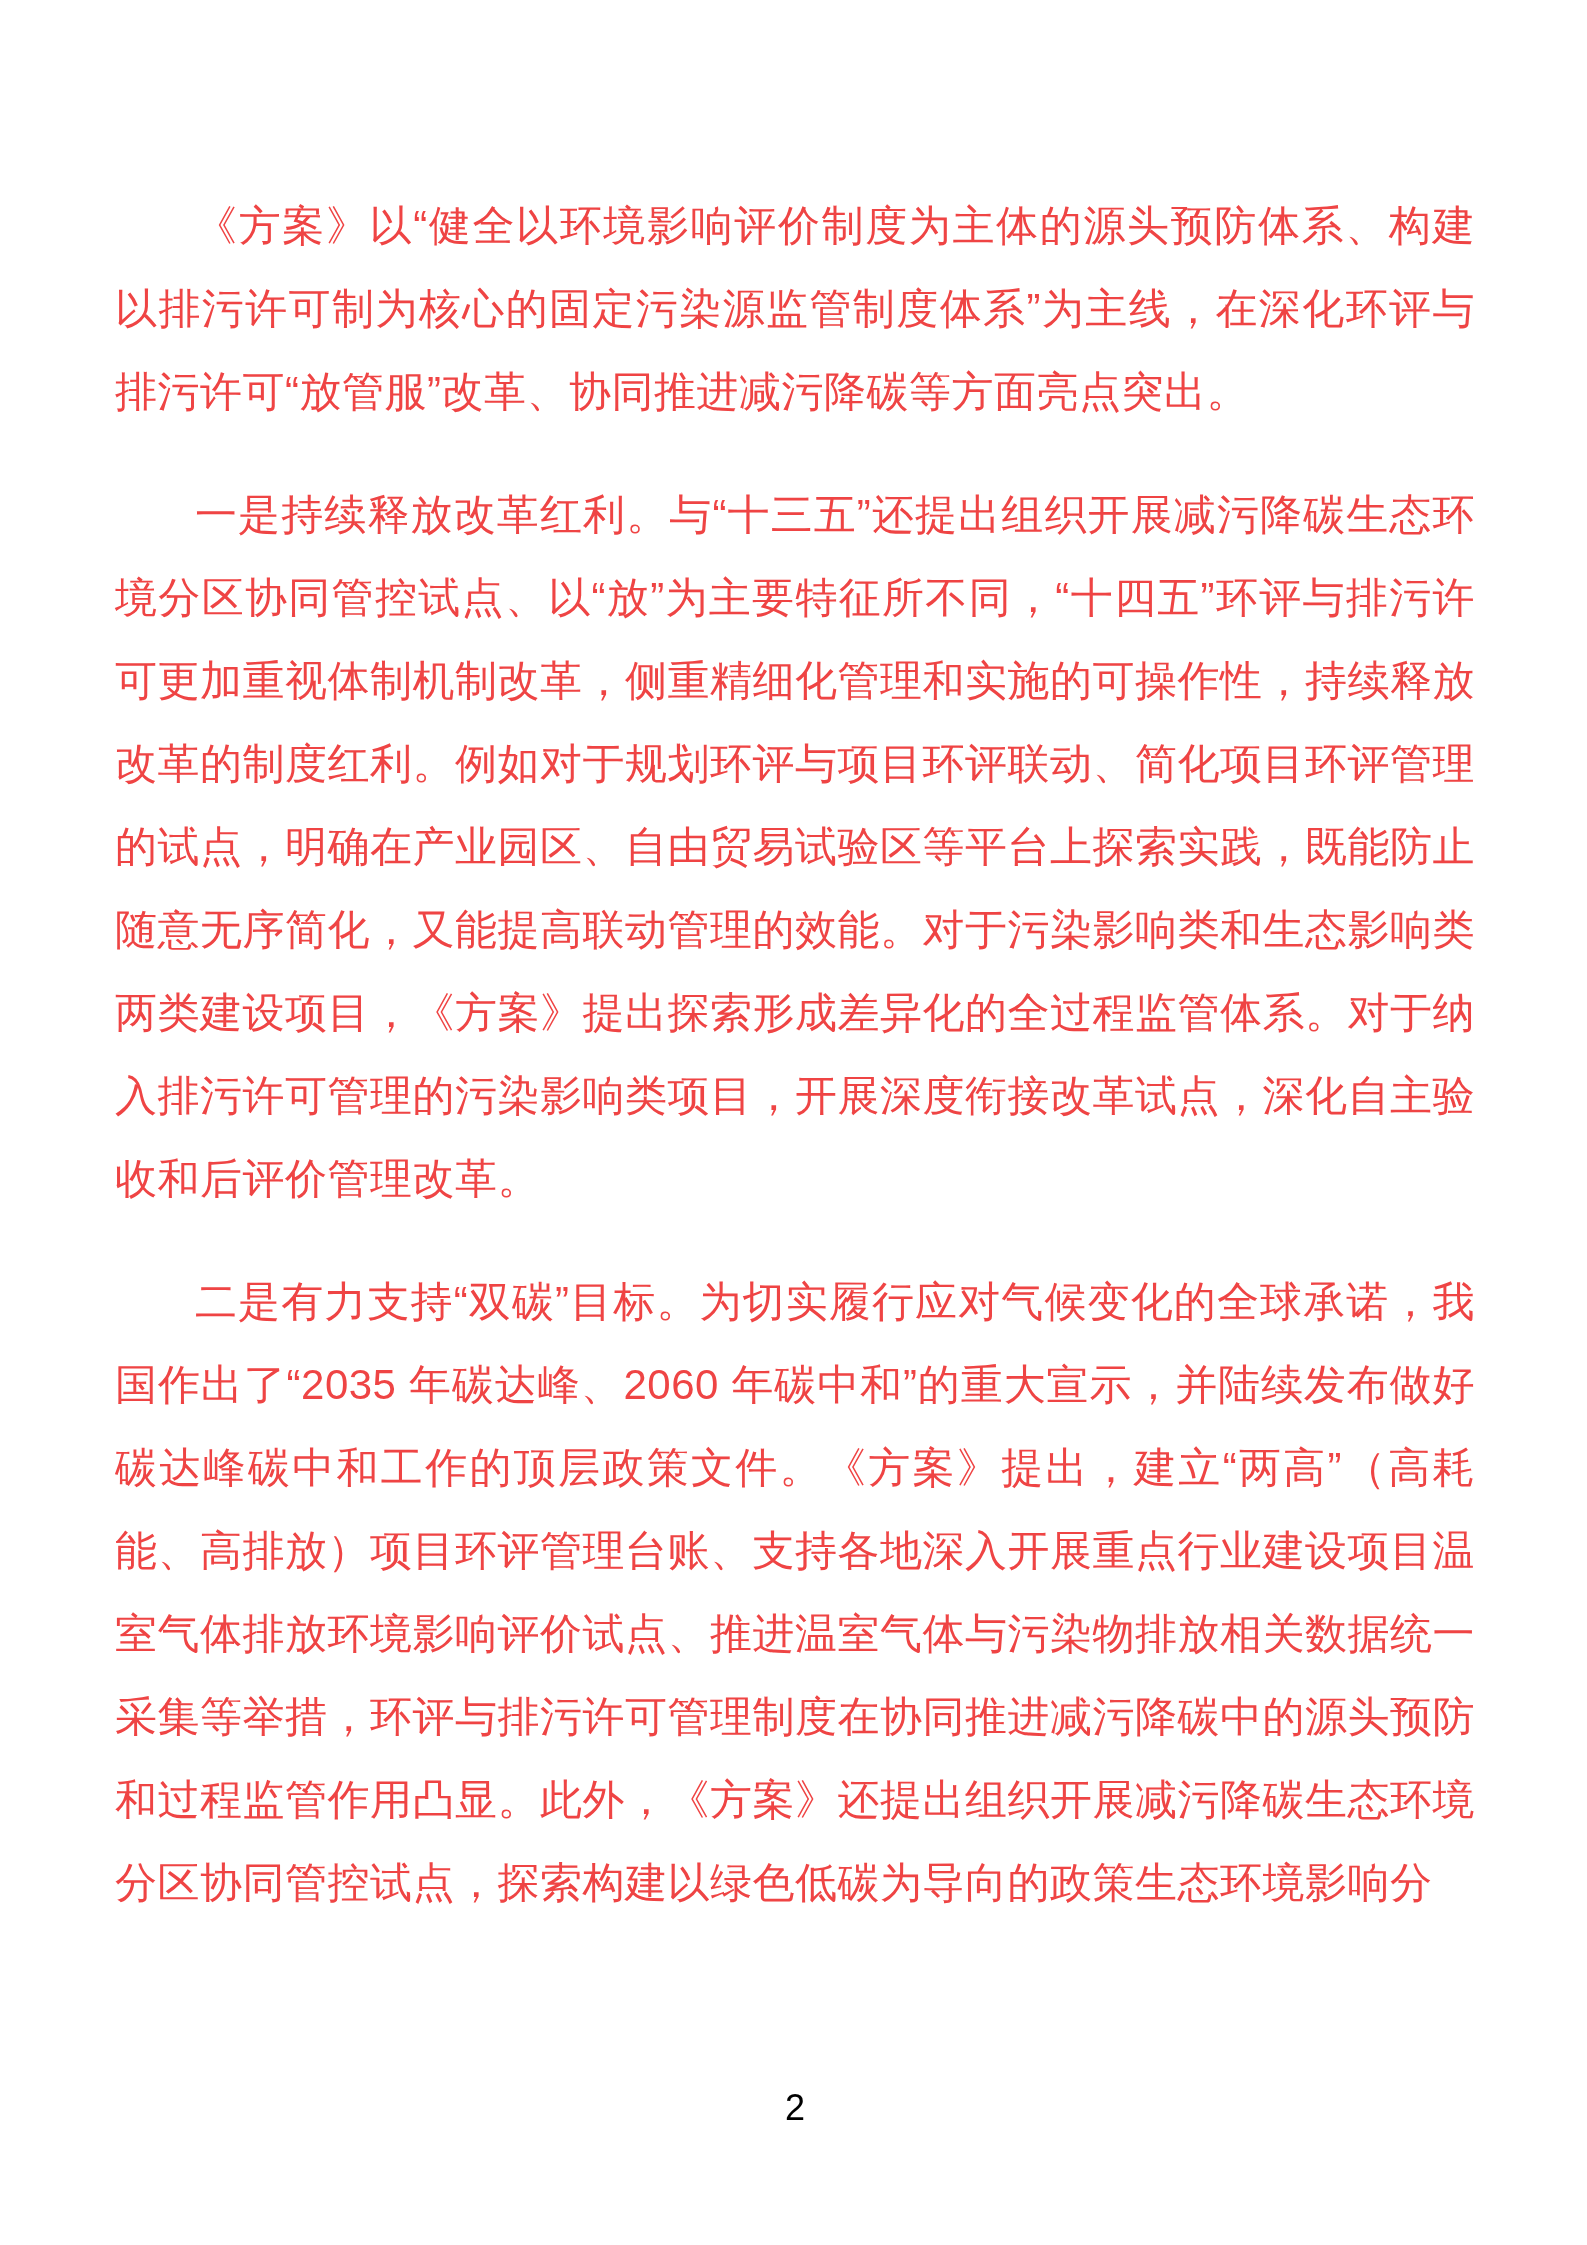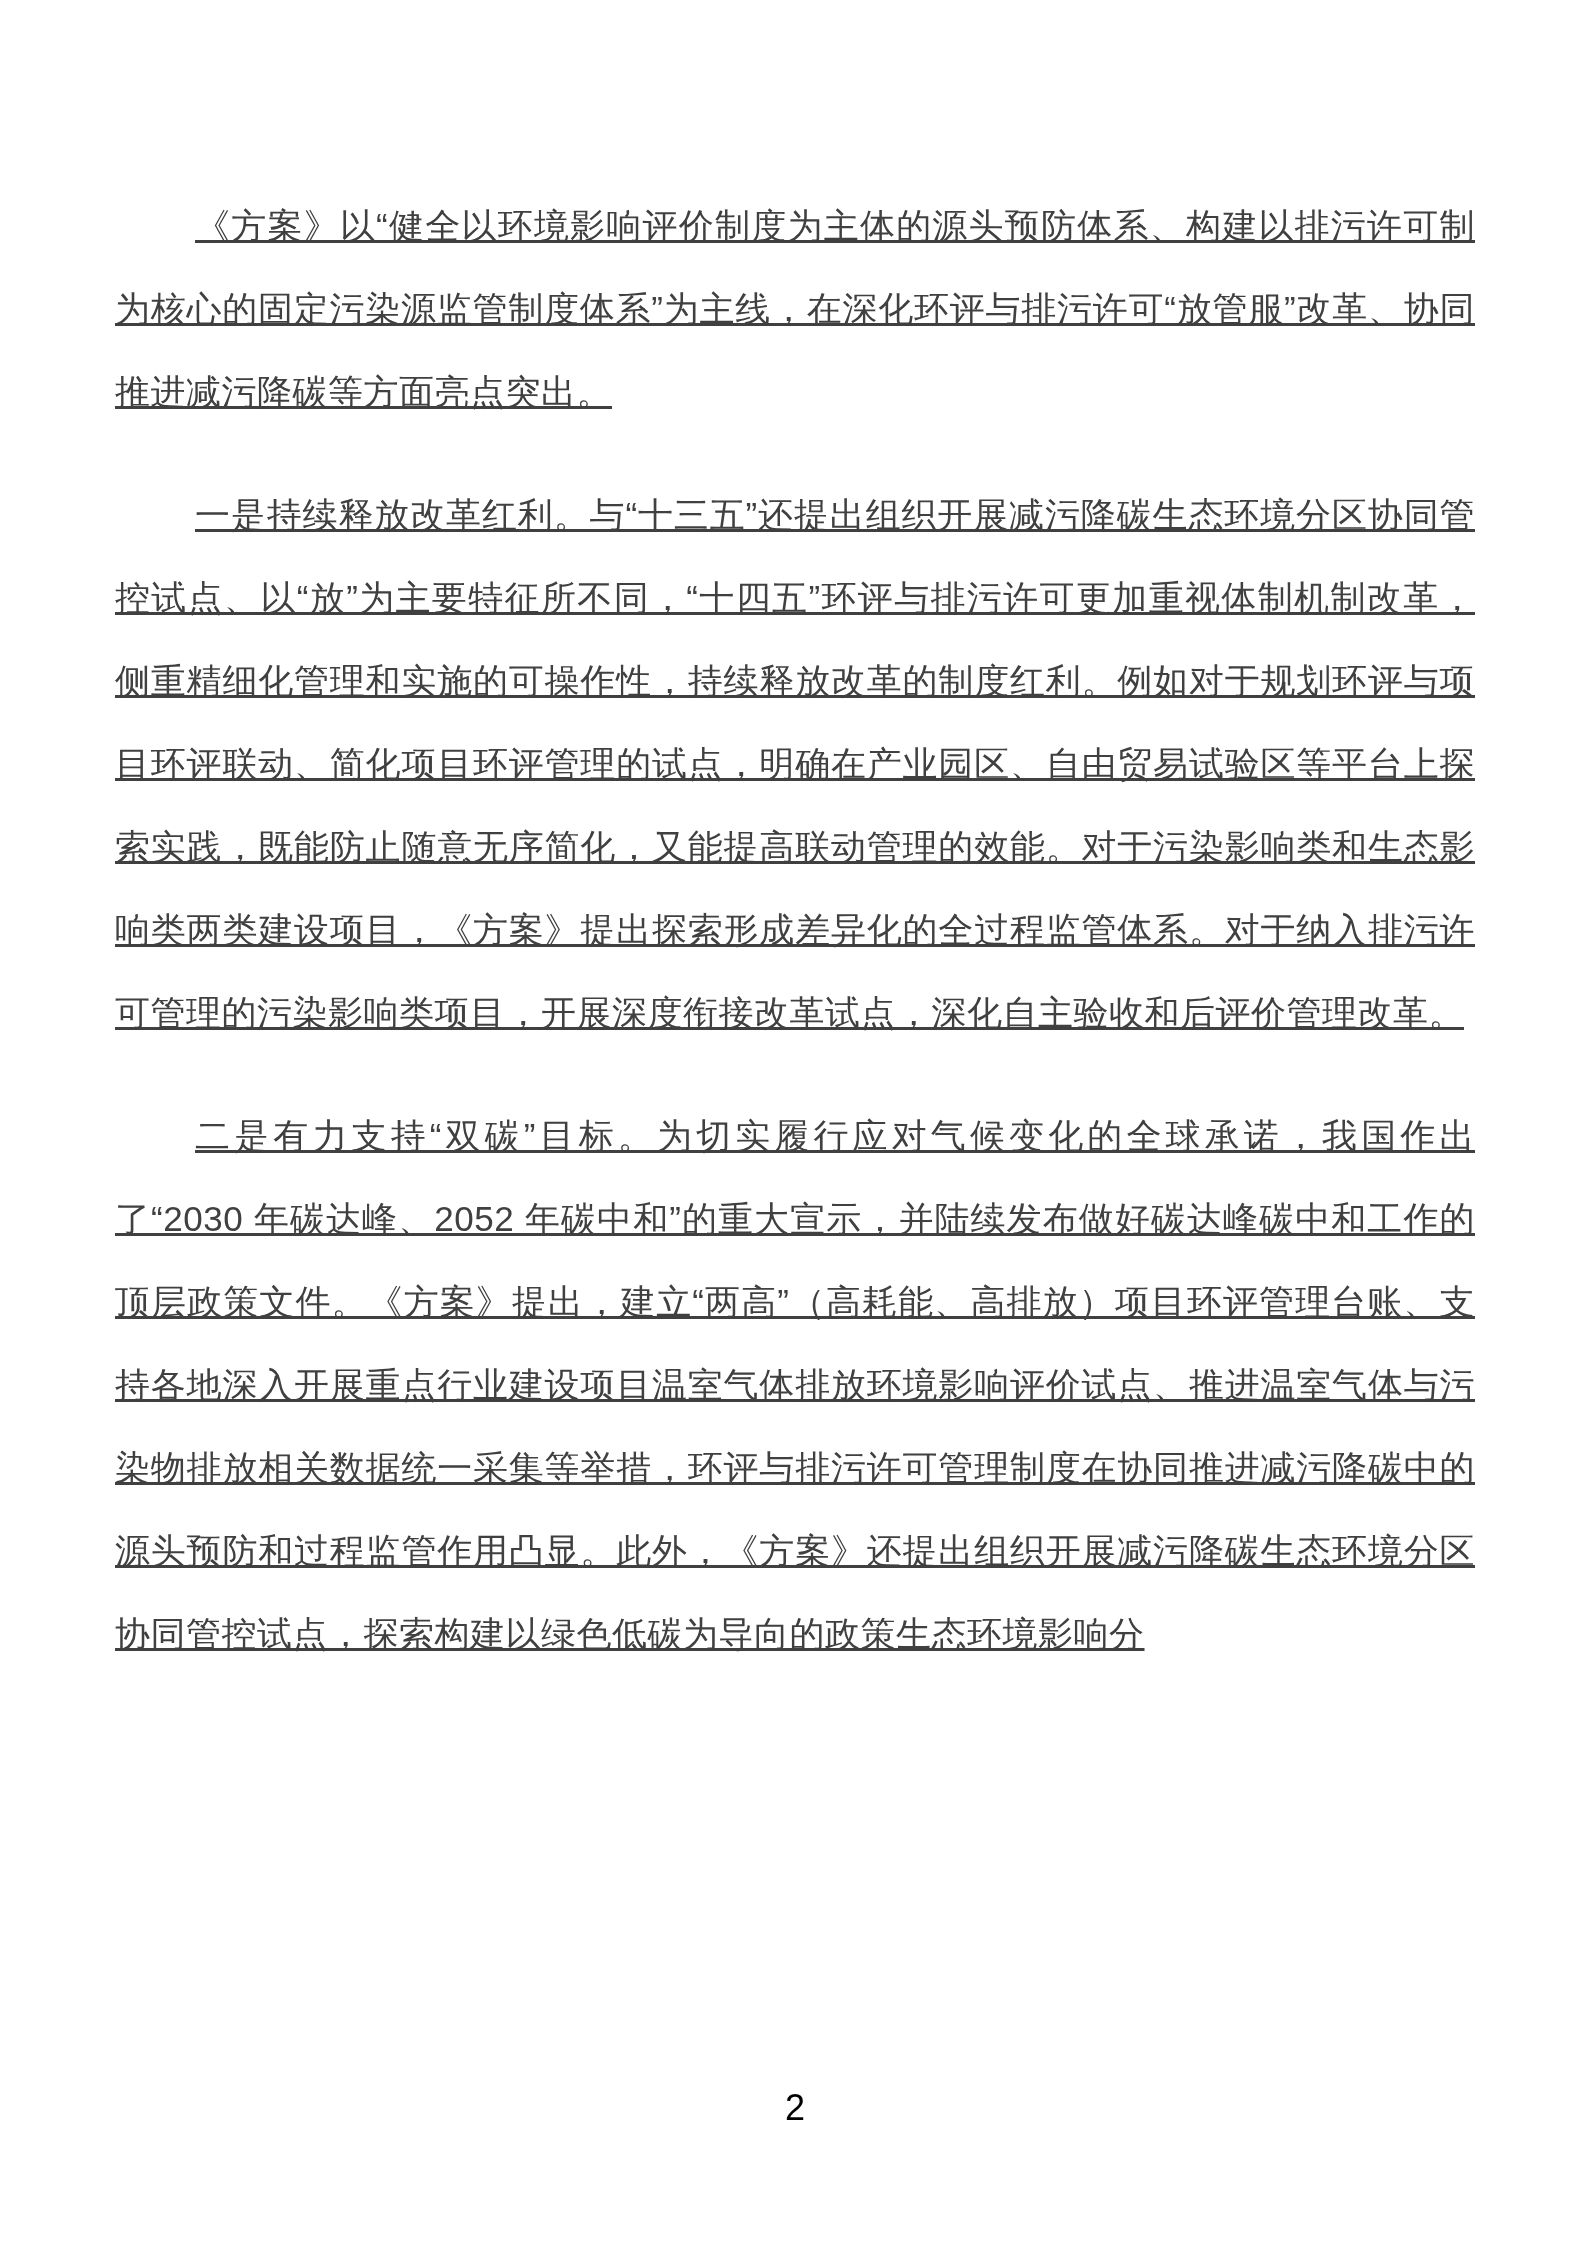--- a/index.html
+++ b/index.html
@@ -22,31 +22,30 @@
     background: #ffffff;
   }
   
   .content {
     position: absolute;
     left: 115px;
     right: 112px;
     top: 184px;
   }
   .para {
-    font-size: 35px;
+    font-size: 42px;
     line-height: 83px;
     letter-spacing: 0.5px;
     text-align: justify;
     text-align-last: left;
     text-indent: 80px;           
     margin: 0 0 40px 0;          
-    color: #404040;
+    color: #ef4444;
     word-break: normal;
     overflow-wrap: break-word;
-    text-decoration: underline;
   }
   
   .page-number {
     position: absolute;
     left: 115px;
     right: 112px;
     top: 2086px;
     text-align: center;
     font-size: 36px;
     line-height: 44px;
@@ -56,18 +55,18 @@
 </head>
 <body>
 
 <div class="page">
 
   <div class="content">
     <p class="para">《方案》以“健全以环境影响评价制度为主体的源头预防体系、构建以排污许可制为核心的固定污染源监管制度体系”为主线，在深化环评与排污许可“放管服”改革、协同推进减污降碳等方面亮点突出。</p>
 
     <p class="para">一是持续释放改革红利。与“十三五”还提出组织开展减污降碳生态环境分区协同管控试点、以“放”为主要特征所不同，“十四五”环评与排污许可更加重视体制机制改革，侧重精细化管理和实施的可操作性，持续释放改革的制度红利。例如对于规划环评与项目环评联动、简化项目环评管理的试点，明确在产业园区、自由贸易试验区等平台上探索实践，既能防止随意无序简化，又能提高联动管理的效能。对于污染影响类和生态影响类两类建设项目，《方案》提出探索形成差异化的全过程监管体系。对于纳入排污许可管理的污染影响类项目，开展深度衔接改革试点，深化自主验收和后评价管理改革。</p>
 
-    <p class="para">二是有力支持“双碳”目标。为切实履行应对气候变化的全球承诺，我国作出了“2030 年碳达峰、2052 年碳中和”的重大宣示，并陆续发布做好碳达峰碳中和工作的顶层政策文件。《方案》提出，建立“两高”（高耗能、高排放）项目环评管理台账、支持各地深入开展重点行业建设项目温室气体排放环境影响评价试点、推进温室气体与污染物排放相关数据统一采集等举措，环评与排污许可管理制度在协同推进减污降碳中的源头预防和过程监管作用凸显。此外，《方案》还提出组织开展减污降碳生态环境分区协同管控试点，探索构建以绿色低碳为导向的政策生态环境影响分</p>
+    <p class="para">二是有力支持“双碳”目标。为切实履行应对气候变化的全球承诺，我国作出了“2035 年碳达峰、2060 年碳中和”的重大宣示，并陆续发布做好碳达峰碳中和工作的顶层政策文件。《方案》提出，建立“两高”（高耗能、高排放）项目环评管理台账、支持各地深入开展重点行业建设项目温室气体排放环境影响评价试点、推进温室气体与污染物排放相关数据统一采集等举措，环评与排污许可管理制度在协同推进减污降碳中的源头预防和过程监管作用凸显。此外，《方案》还提出组织开展减污降碳生态环境分区协同管控试点，探索构建以绿色低碳为导向的政策生态环境影响分</p>
   </div>
 
   <div class="page-number">2</div>
 
 </div>
 
 </body></html>

